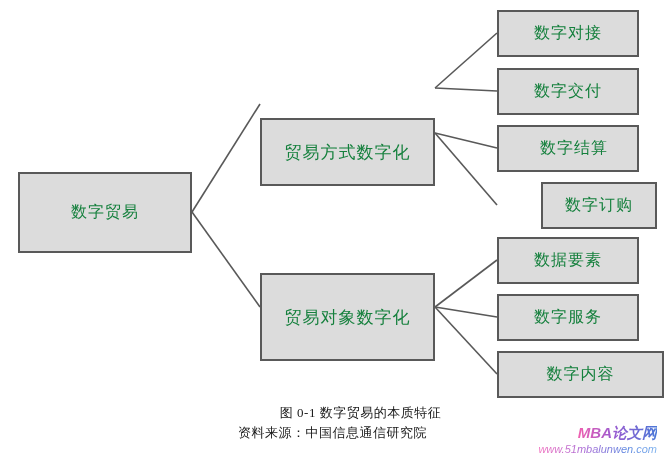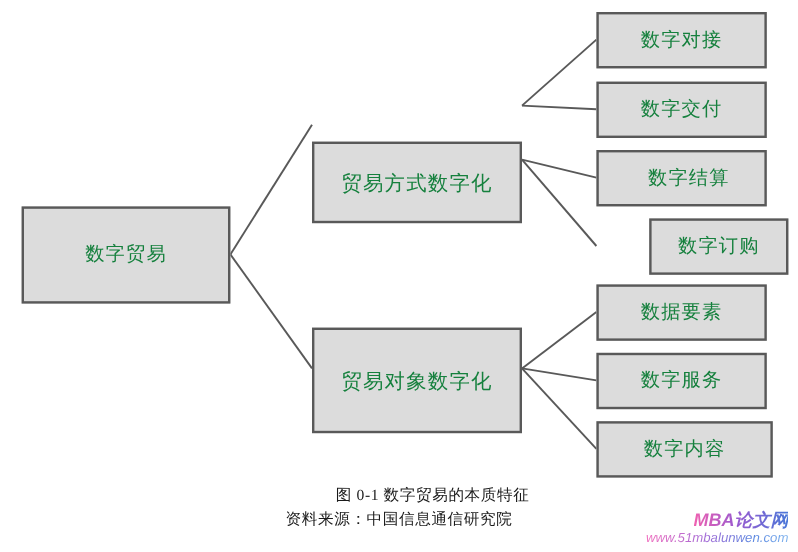--- a/index.html
+++ b/index.html
@@ -154,21 +154,21 @@
   </div>
 
   <div class="node node-leaf" style="left:497px; top:237px; width:142px; height:47px;">
     <span>数据要素</span>
   </div>
 
   <div class="node node-leaf" style="left:497px; top:294px; width:142px; height:47px;">
     <span>数字服务</span>
   </div>
 
-  <div class="node node-leaf" style="left:497px; top:351px; width:147px; height:47px;">
+  <div class="node node-leaf" style="left:497px; top:351px; width:167px; height:47px;">
     <span>数字内容</span>
   </div>
 
   <div class="caption caption-title">图 0-1  数字贸易的本质特征</div>
   <div class="caption caption-source">资料来源：中国信息通信研究院</div>
 
   <div class="watermark watermark-brand">MBA论文网</div>
   <div class="watermark watermark-url">www.51mbalunwen.com</div>
 
 </div>

